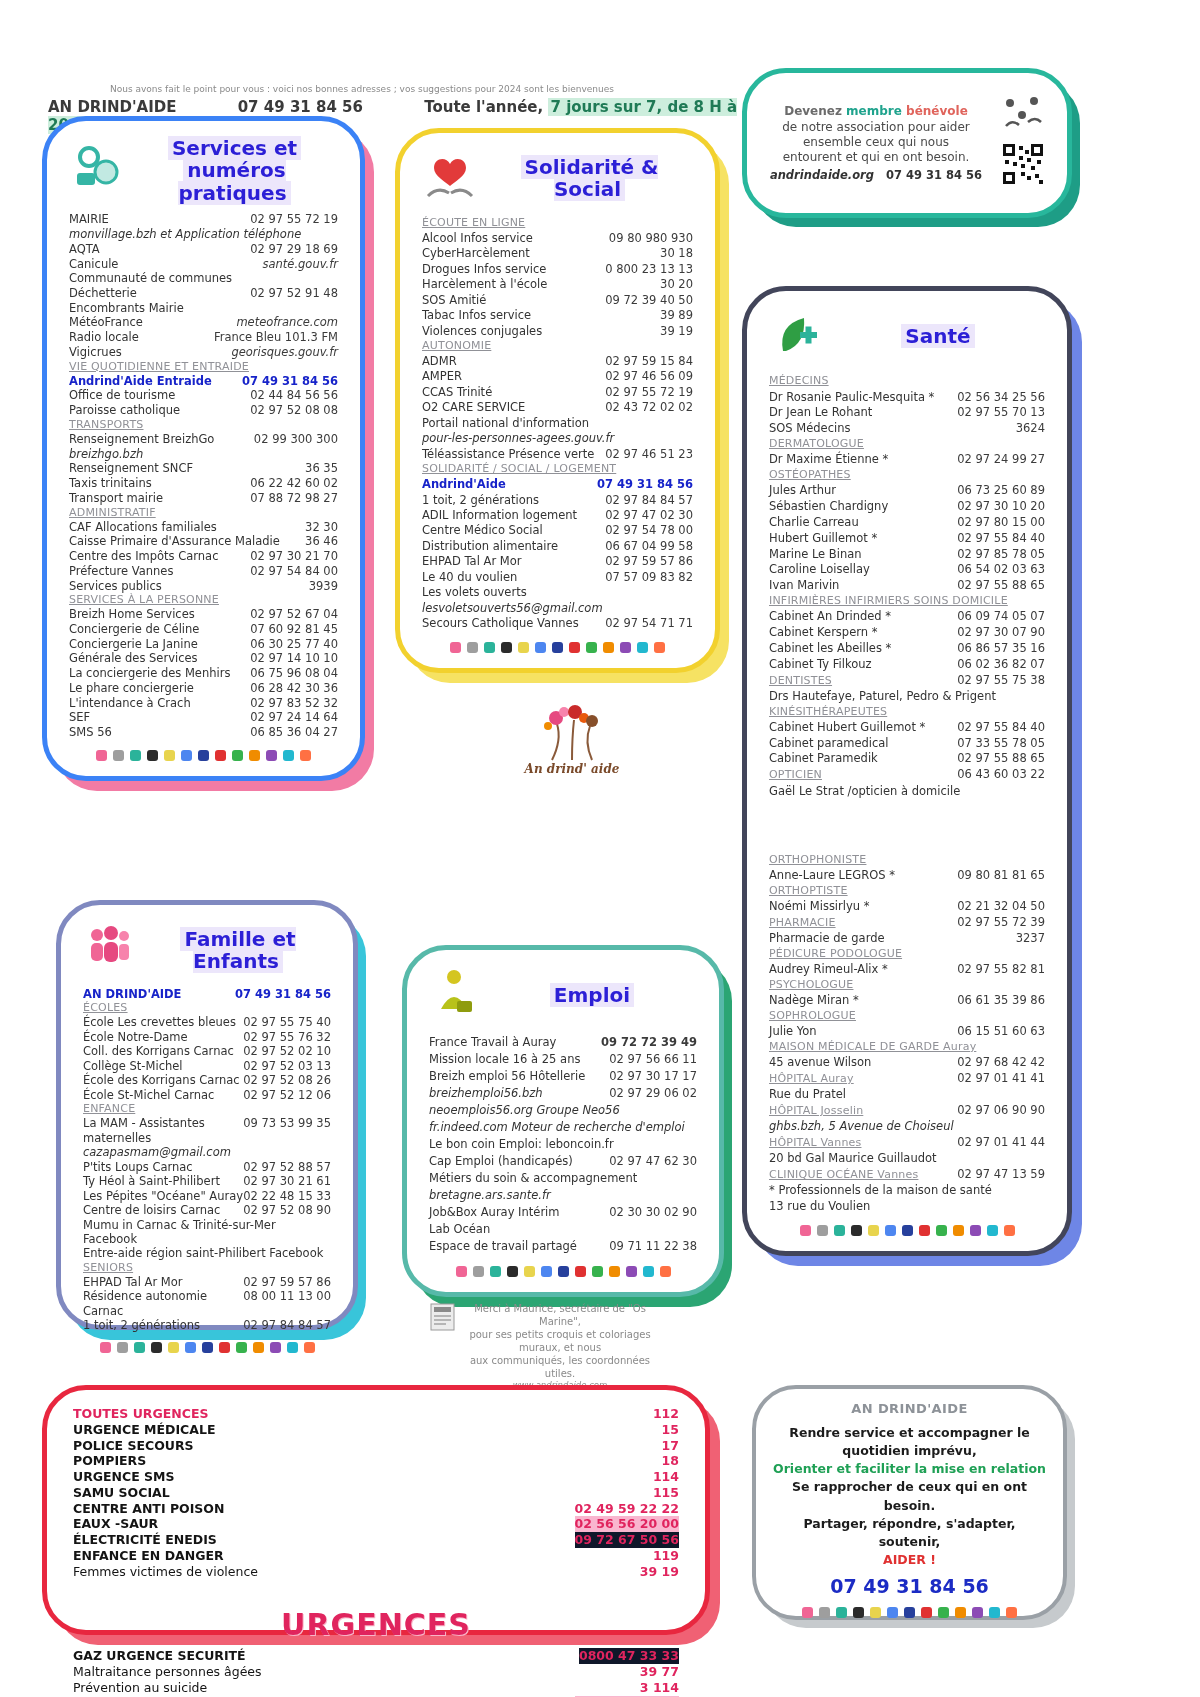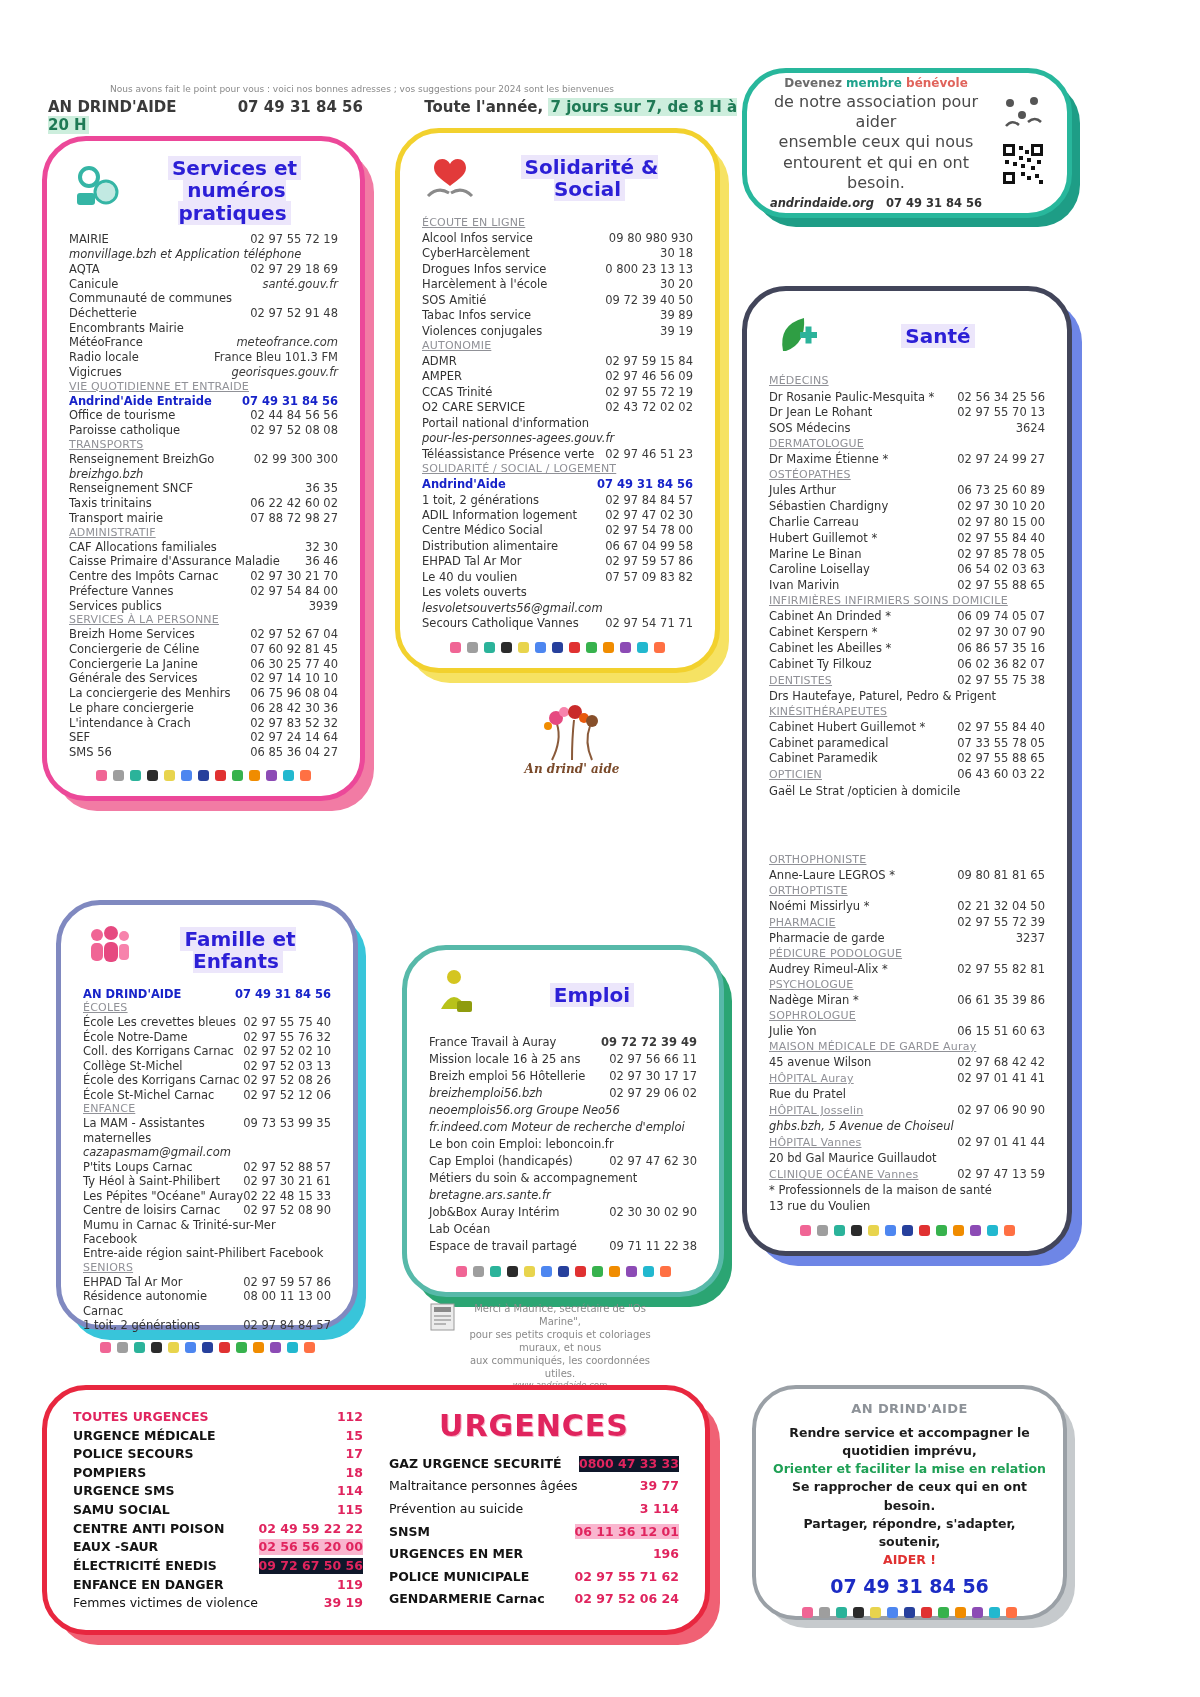--- a/index.html
+++ b/index.html
@@ -12,21 +12,21 @@
          text-shadow:2px 2px 0 #c9ecc4,-1px -1px 0 #f3d7ee;}
   .subtitle{position:absolute;left:110px;top:84px;width:560px;font-size:9px;color:#8a8a8a;}
   .infoline{position:absolute;left:48px;top:98px;width:700px;font-size:15px;font-weight:700;color:#3a3a3a;}
   .infoline .org{margin-right:56px;}
   .infoline .phone{margin-right:56px;}
   .infoline .hl{background:#cdeedd;color:#1f7a55;padding:0 2px;}
 
   
   .card{position:absolute;background:#fff;border-radius:44px;box-sizing:border-box;
         padding:16px 22px 12px 22px;display:flex;flex-direction:column;}
-  .card-services {left:42px; top:136px; width:323px; height:665px; border:5px solid #ec4899; box-shadow:11px 12px 0 -2px #f27ba4;}
+  .card-services {left:42px; top:116px; width:323px; height:665px; border:5px solid #3b82f6; box-shadow:11px 12px 0 -2px #f27ba4;}
   .card-solidarite{left:395px;top:128px; width:325px; height:545px; border:5px solid #f2d12e; box-shadow:11px 12px 0 -2px #f6e263;}
   .card-benevole {left:742px; top:68px;  width:330px; height:150px; border:5px solid #28b79c; box-shadow:10px 11px 0 -2px #1e9d86; padding:14px 18px;}
   .card-sante    {left:742px; top:286px; width:330px; height:970px; border:5px solid #42455a; box-shadow:12px 12px 0 -2px #6e86e6;}
   .card-famille  {left:56px;  top:900px; width:302px; height:430px; border:5px solid #8089c0; box-shadow:10px 12px 0 -2px #38c5da;}
   .card-emploi   {left:402px; top:945px; width:322px; height:352px; border:5px solid #57b9a9; box-shadow:10px 12px 0 -2px #2ba573;}
   .card-urgences {left:42px;  top:1385px;width:668px; height:250px; border:5px solid #e8273f; box-shadow:12px 12px 0 -2px #f06174; padding:16px 26px;}
   .card-mission  {left:752px; top:1385px;width:315px; height:235px; border:4px solid #9aa0a6; box-shadow:10px 10px 0 -2px #c6cacd; text-align:center; padding:12px 16px;}
 
   .chead{display:flex;align-items:center;gap:12px;margin:0 4px 8px 0;min-height:58px;}
   .ctitle{font-size:20px;line-height:1.12;font-weight:800;color:#2c1fd6;text-align:center;flex:1;}
@@ -50,36 +50,36 @@
   
   .strip{display:flex;gap:6px;justify-content:center;align-items:center;margin:8px 0 2px 0;min-height:14px;}
   .sicon{width:11px;height:11px;border-radius:3px;display:inline-block;}
 
   
   .vbody{display:flex;gap:10px;align-items:center;height:100%;}
   .vtext{flex:1;text-align:center;font-size:12px;color:#4a4a4a;}
   .vline1{font-weight:700;color:#6b6b6b;margin-bottom:2px;}
   .vline1 .vm{color:#1fa38d;}
   .vline1 .vb2{color:#e0645c;}
-  .row.vline{display:block;text-align:center;font-size:16px;color:#4a4a4a;}
+  .row.vline{display:block;text-align:center;font-size:12px;color:#4a4a4a;}
   .vsite{margin-top:3px;font-weight:700;color:#333;font-size:11.5px;}
   .vsite .site{font-style:italic;}
   .vicons{flex:0 0 52px;display:flex;flex-direction:column;gap:6px;align-items:center;}
 
   
   .logo{position:absolute;left:497px;top:690px;width:150px;height:100px;text-align:center;}
   .logo .caption{font-family:"DejaVu Serif","Liberation Serif",serif;font-style:italic;
                  font-size:12px;color:#7a4a2a;font-weight:700;margin-top:-4px;}
   .note{position:absolute;left:430px;top:1302px;width:228px;display:flex;gap:6px;}
   .note .ntext{flex:1;}
   .row.nline{display:block;font-size:10px;color:#8a8a8a;text-align:center;line-height:1.3;}
   .row.nlink{display:block;font-size:8.5px;color:#8a8a8a;font-style:italic;text-align:center;}
 
   
-  .urgcols{display:flex;gap:26px;height:100%;}
+  .urgcols{display:flex;gap:26px;height:100%;flex-direction:column;}
   .ucol{flex:1;display:flex;flex-direction:column;justify-content:space-evenly;}
   .utitle{font-size:30px;font-weight:800;color:#e0245e;text-align:center;letter-spacing:1px;
           text-shadow:1px 1px 0 #f8b5c8;margin:2px 0 6px 0;}
   .urg .row{font-size:12.5px;}
   .urg .row .lbl{font-weight:700;color:#141414;}
   .urg .row .val{font-weight:700;color:#e0245e;}
   .urg .row.tred .lbl{color:#e0245e;}
   .urg .row.hl-y .val{background:#0f172a;}
   .urg .row.hl-p .val{background:#f9b6cf;}
   .urg .row.plain .lbl{font-weight:400;}

